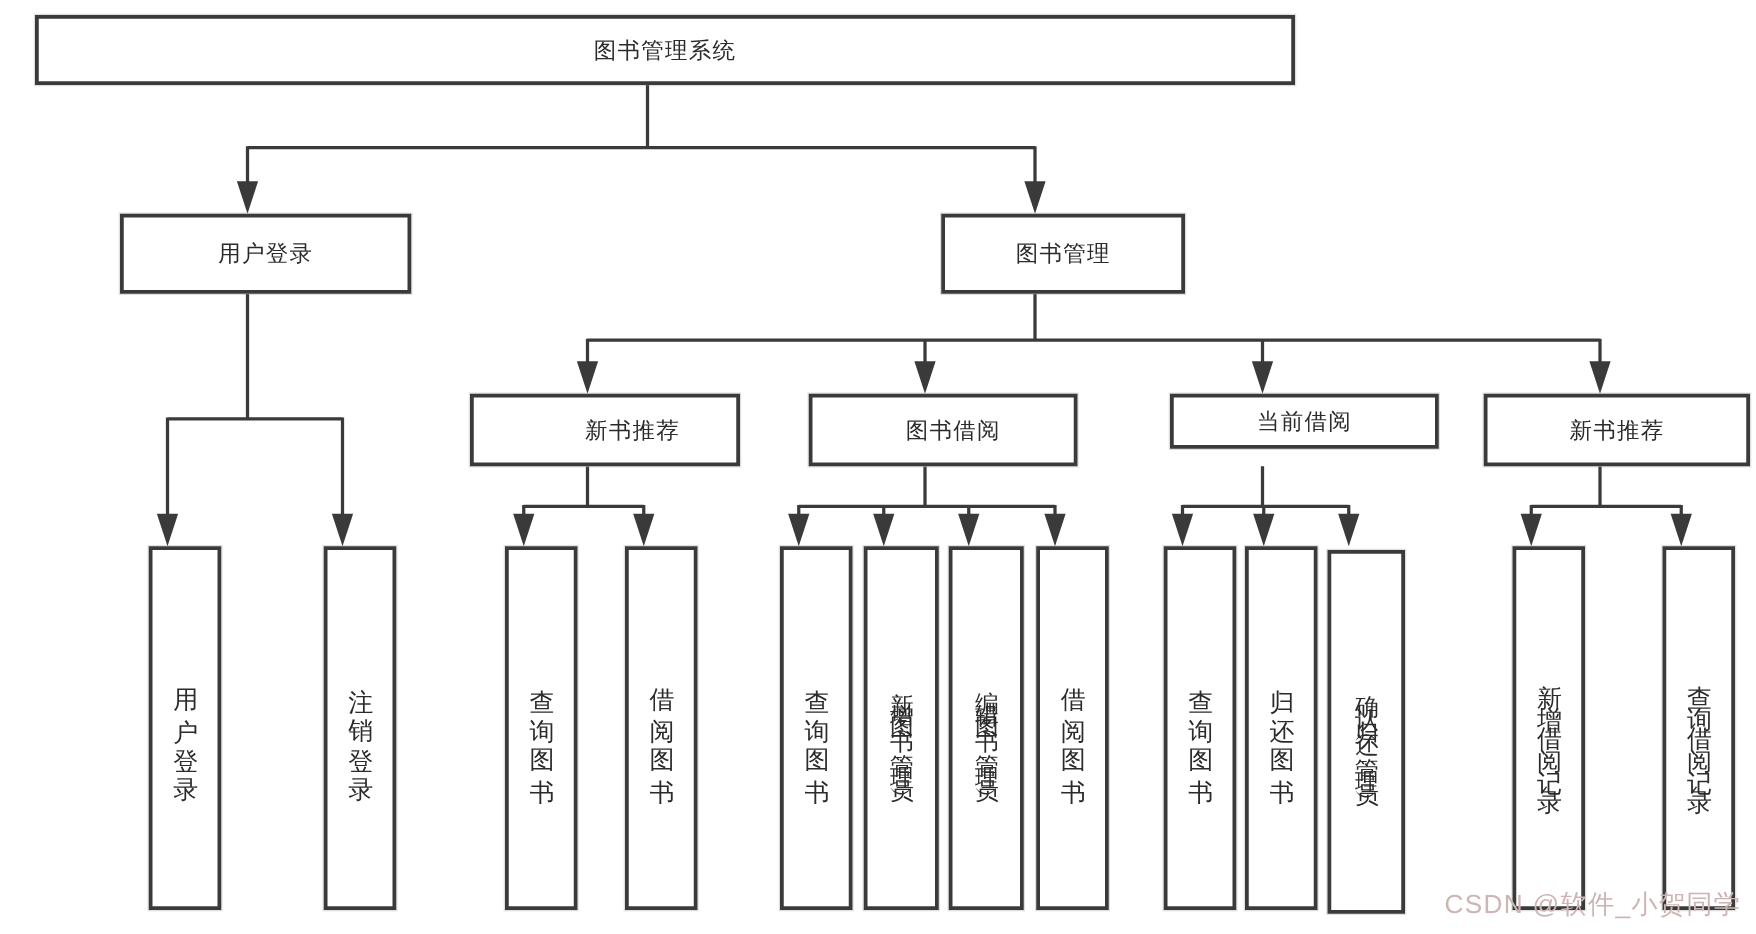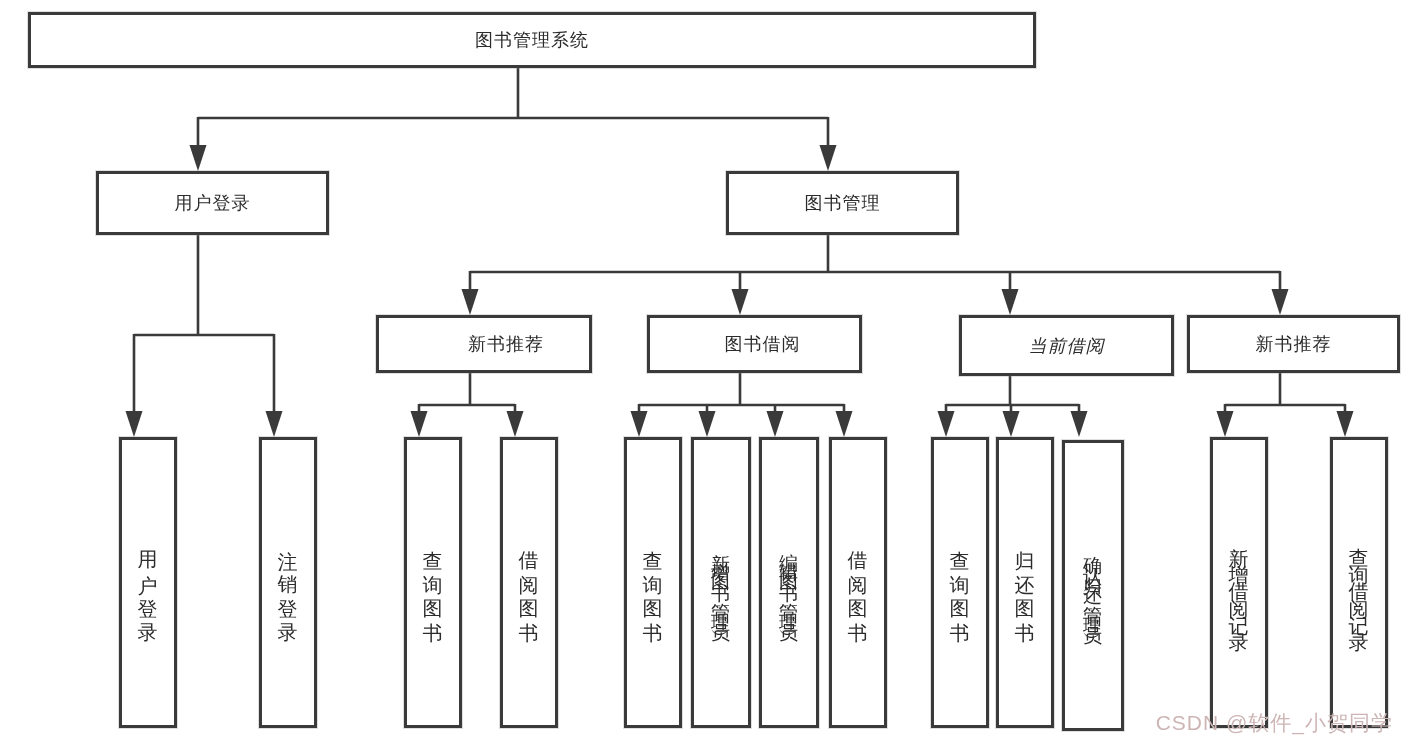--- a/index.html
+++ b/index.html
@@ -82,31 +82,31 @@
     </g>
   </svg>
 
   <div class="box h" style="left:14px;top:12px;width:1008px;height:56px;">
     <span>图书管理系统</span>
   </div>
 
   <div class="box h" style="left:82px;top:171px;width:233px;height:64px;">
     <span>用户登录</span>
   </div>
-  <div class="box h" style="left:712px;top:171px;width:233px;height:64px;">
+  <div class="box h" style="left:739px;top:171px;width:195px;height:64px;">
     <span>图书管理</span>
   </div>
 
   <div class="box h" style="left:362px;top:315px;width:216px;height:58px;padding-left:44px;">
     <span>新书推荐</span>
   </div>
   <div class="box h" style="left:633px;top:315px;width:215px;height:58px;padding-left:16px;">
     <span>图书借阅</span>
   </div>
-  <div class="box h" style="left:945px;top:315px;width:215px;height:61px;font-style:italic;">
+  <div class="box h" style="left:922px;top:315px;width:215px;height:44px;">
     <span>当前借阅</span>
   </div>
   <div class="box h" style="left:1173px;top:315px;width:213px;height:58px;">
     <span>新书推荐</span>
   </div>
 
   <div class="box v v-short" style="left:105px;top:437px;width:58px;height:291px;">
     <span>用户登录</span>
   </div>
   <div class="box v v-short" style="left:245px;top:437px;width:58px;height:291px;">

